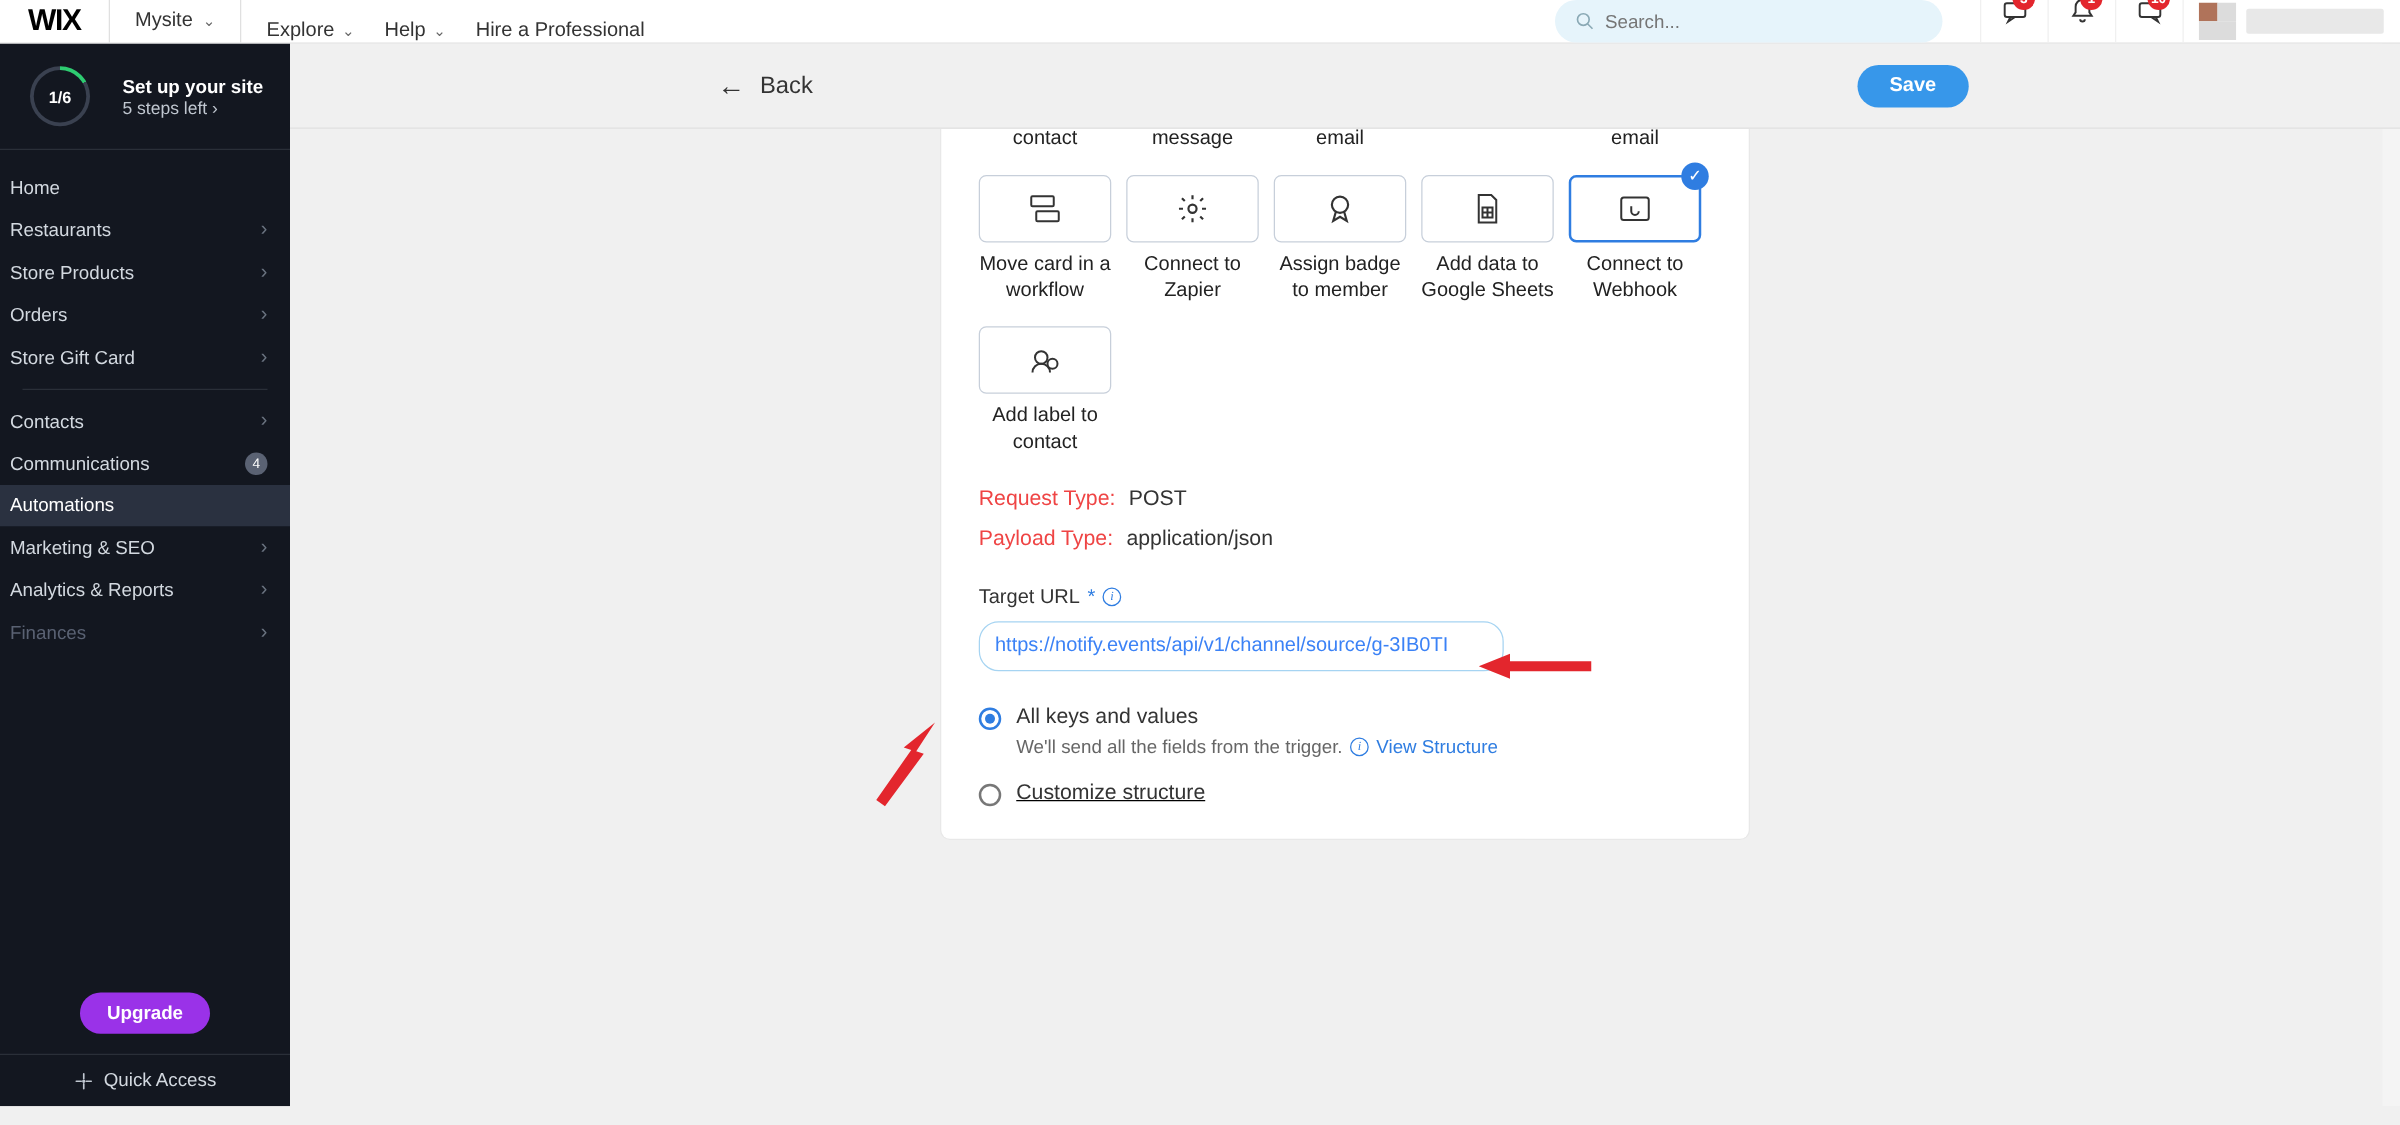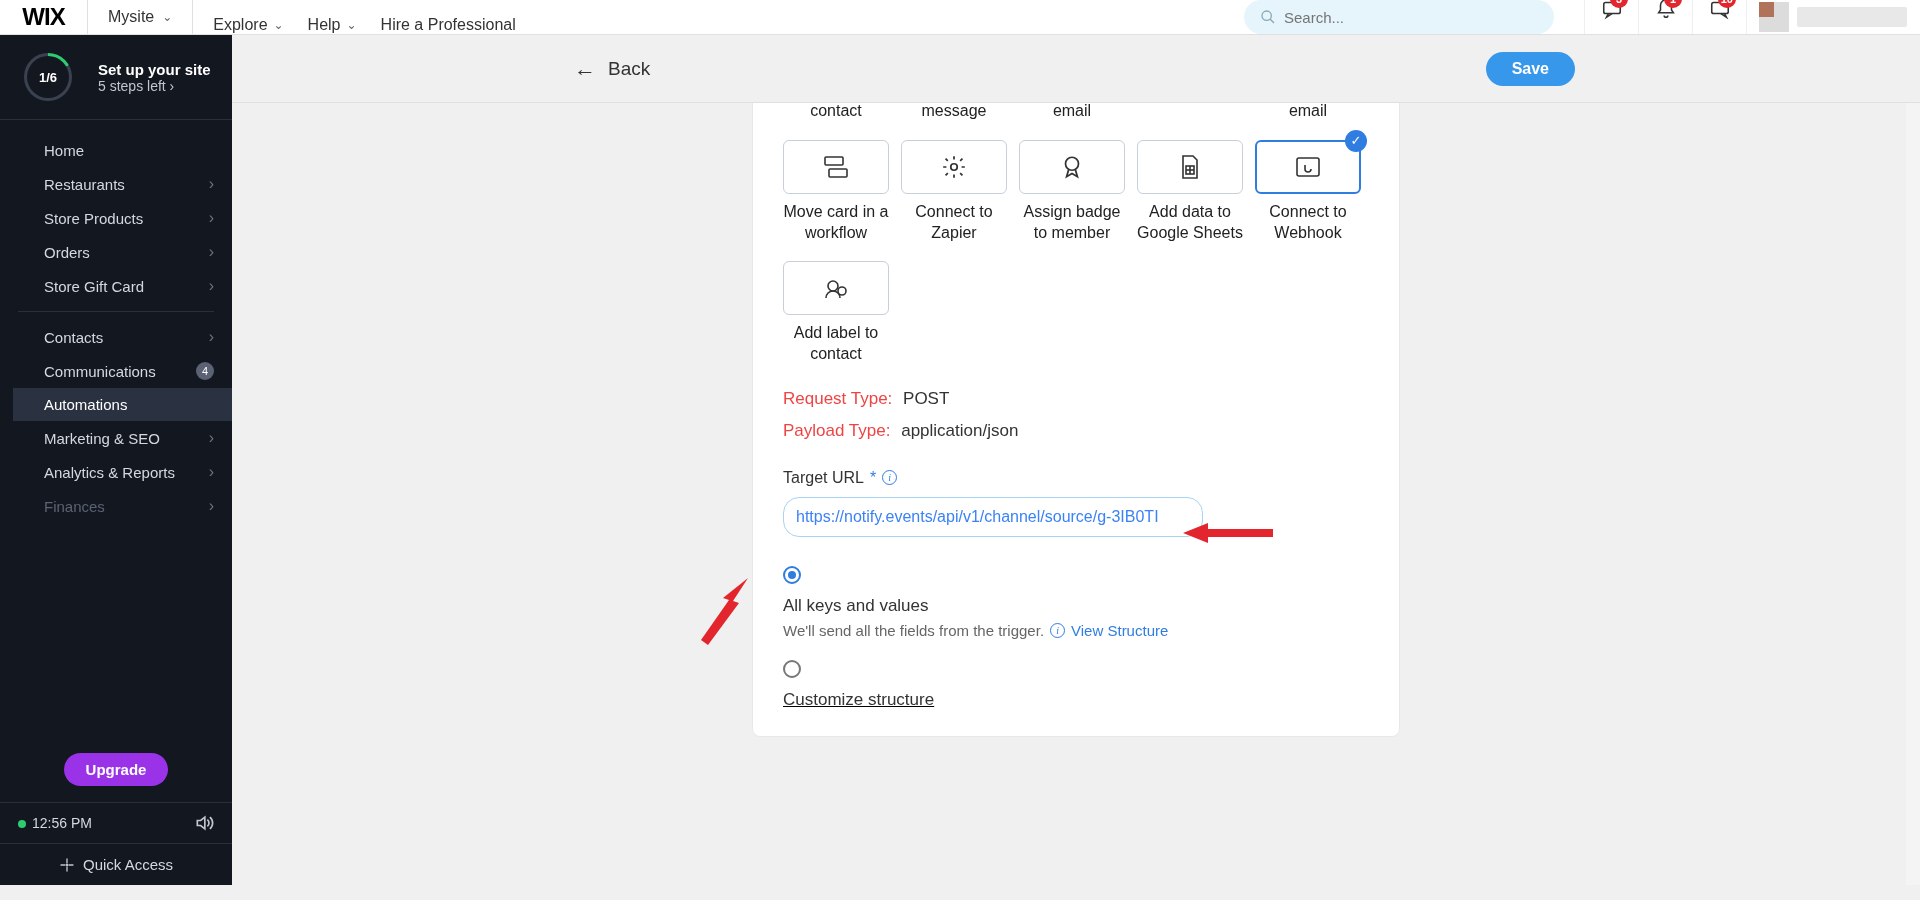--- a/index.html
+++ b/index.html
@@ -26,21 +26,21 @@
 
 .main { display: flex; height: calc(100vh - 50px); }
 .sidebar { width: 232px; background: #131720; color: #d3d9e0; display: flex; flex-direction: column; overflow: hidden; }
 .setupbox { padding: 18px 18px 18px 24px; display: flex; align-items: center; gap: 26px; border-bottom: 1px solid #2a2f38; }
 .ring { width: 48px; height: 48px; border-radius: 50%; background: conic-gradient(#2ecc71 0 16.66%, #3a4150 16.66% 100%); display: flex; align-items: center; justify-content: center; position: relative; }
 .ring::after { content: ''; position: absolute; inset: 3px; border-radius: 50%; background: #131720; }
 .ring span { position: relative; z-index: 1; font-size: 13px; font-weight: 600; color: #fff; }
 .setupbox .title { font-size: 15px; font-weight: 700; color: #fff; }
 .setupbox .sub { font-size: 14px; color: #c0c7d0; }
 .nav { flex: 1; padding: 14px 0 0 0; overflow-y: auto; }
-.nav-item { display: flex; align-items: center; justify-content: space-between; padding: 8px 18px 8px 31px; font-size: 15px; cursor: pointer; margin-left: 13px; }
+.nav-item { display: flex; align-items: center; justify-content: space-between; padding: 8px 18px 8px 8px; font-size: 15px; cursor: pointer; }
 .nav-item.active { background: #2a3140; color: #fff; }
 .nav-item .right { color: #6a7380; font-size: 16px; }
 .nav-item .countbadge { background: #5a6273; color: #fff; font-size: 11px; border-radius: 10px; min-width: 18px; height: 18px; display: flex; align-items: center; justify-content: center; }
 .nav-sep { height: 1px; background: #2a2f38; margin: 8px 18px; }
 .nav-item.dim { color: #5a6273; }
 .fade { height: 40px; background: linear-gradient(to bottom, rgba(19,23,32,0) 0%, #131720 100%); margin-top: -40px; position: relative; pointer-events: none; }
 .upgrade { text-align: center; padding: 16px 0; }
 .upgrade button { background: #9a32e8; color: #fff; border: none; border-radius: 20px; padding: 8px 22px; font-size: 15px; font-weight: 600; cursor: pointer; }
 .statusbar { border-top: 1px solid #2a2f38; padding: 10px 18px; display: flex; align-items: center; justify-content: space-between; font-size: 14px; }
 .statusbar .dot { width: 8px; height: 8px; background: #2ecc71; border-radius: 50%; display: inline-block; margin-right: 6px; }
@@ -67,21 +67,21 @@
 
 .kv { margin-top: 24px; font-size: 17px; color: #333; }
 .kv .key { color: #ef4444; margin-right: 6px; }
 .kv .val { color: #333; }
 
 .field-label { margin-top: 28px; font-size: 16px; color: #333; display: flex; align-items: center; gap: 6px; }
 .field-label .ast { color: #2f7de1; }
 .field-label .info { width: 15px; height: 15px; border: 1px solid #2f7de1; border-radius: 50%; display: inline-flex; align-items: center; justify-content: center; font-size: 10px; color: #2f7de1; font-style: italic; font-family: serif; }
 .url-input { margin-top: 10px; width: 420px; height: 40px; border: 1px solid #a6d4f2; border-radius: 16px; padding: 0 12px; font-size: 16px; color: #3b82f6; outline: none; }
 
-.radio-row { margin-top: 26px; display: flex; align-items: flex-start; gap: 12px; flex-direction: column; }
+.radio-row { margin-top: 26px; display: flex; align-items: flex-start; gap: 12px; }
 .radio-row .r { width: 18px; height: 18px; border-radius: 50%; border: 2px solid #2f7de1; position: relative; flex-shrink: 0; margin-top: 3px; }
 .radio-row .r.on::after { content: ''; position: absolute; inset: 3px; border-radius: 50%; background: #2f7de1; }
 .radio-row .r.off { border-color: #777; }
 .radio-row .txt .t1 { font-size: 17px; color: #333; }
 .radio-row .txt .t2 { font-size: 15px; color: #666; margin-top: 6px; display: flex; align-items: center; gap: 6px; }
 .radio-row .txt .t2 a { color: #2f7de1; text-decoration: none; }
 .infodot { width: 15px; height: 15px; border: 1px solid #2f7de1; border-radius: 50%; display: inline-flex; align-items: center; justify-content: center; font-size: 10px; color: #2f7de1; font-style: italic; font-family: serif; }
 
 .arrow-annot { position: absolute; pointer-events: none; }
 .arrow-annot svg { overflow: visible; }
@@ -203,28 +203,20 @@
           <span>Analytics &amp; Reports</span>
           <span class="right">›</span>
         </div>
       <div class="nav-item dim">
           <span>Finances</span>
           <span class="right">›</span>
         </div>
     </div>
     <div class="fade"></div>
     <div class="upgrade"><button>Upgrade</button></div>
-    <div class="statusbar">
-      <span><span class="dot"></span><span>12:56 PM</span></span>
-      <svg width="20" height="20" viewBox="0 0 24 24" fill="none" stroke="#c0c7d0" stroke-width="2">
-          <path d="M4 9v6h4l5 4V5L8 9H4z"></path>
-          <path d="M16 8a5 5 0 010 8"></path>
-          <path d="M19 5a9 9 0 010 14"></path>
-        </svg>
-    </div>
     <div class="qa">
       <svg width="16" height="16" viewBox="0 0 24 24" fill="none" stroke="#c0c7d0" stroke-width="2">
           <path d="M3 12h6M12 3v6M15 12h6M12 15v6" stroke-linecap="round"></path>
           <circle cx="12" cy="12" r="1" fill="#c0c7d0"></circle>
         </svg>
       <span>Quick Access</span>
     </div>
   </div>
 
   <div class="content">

